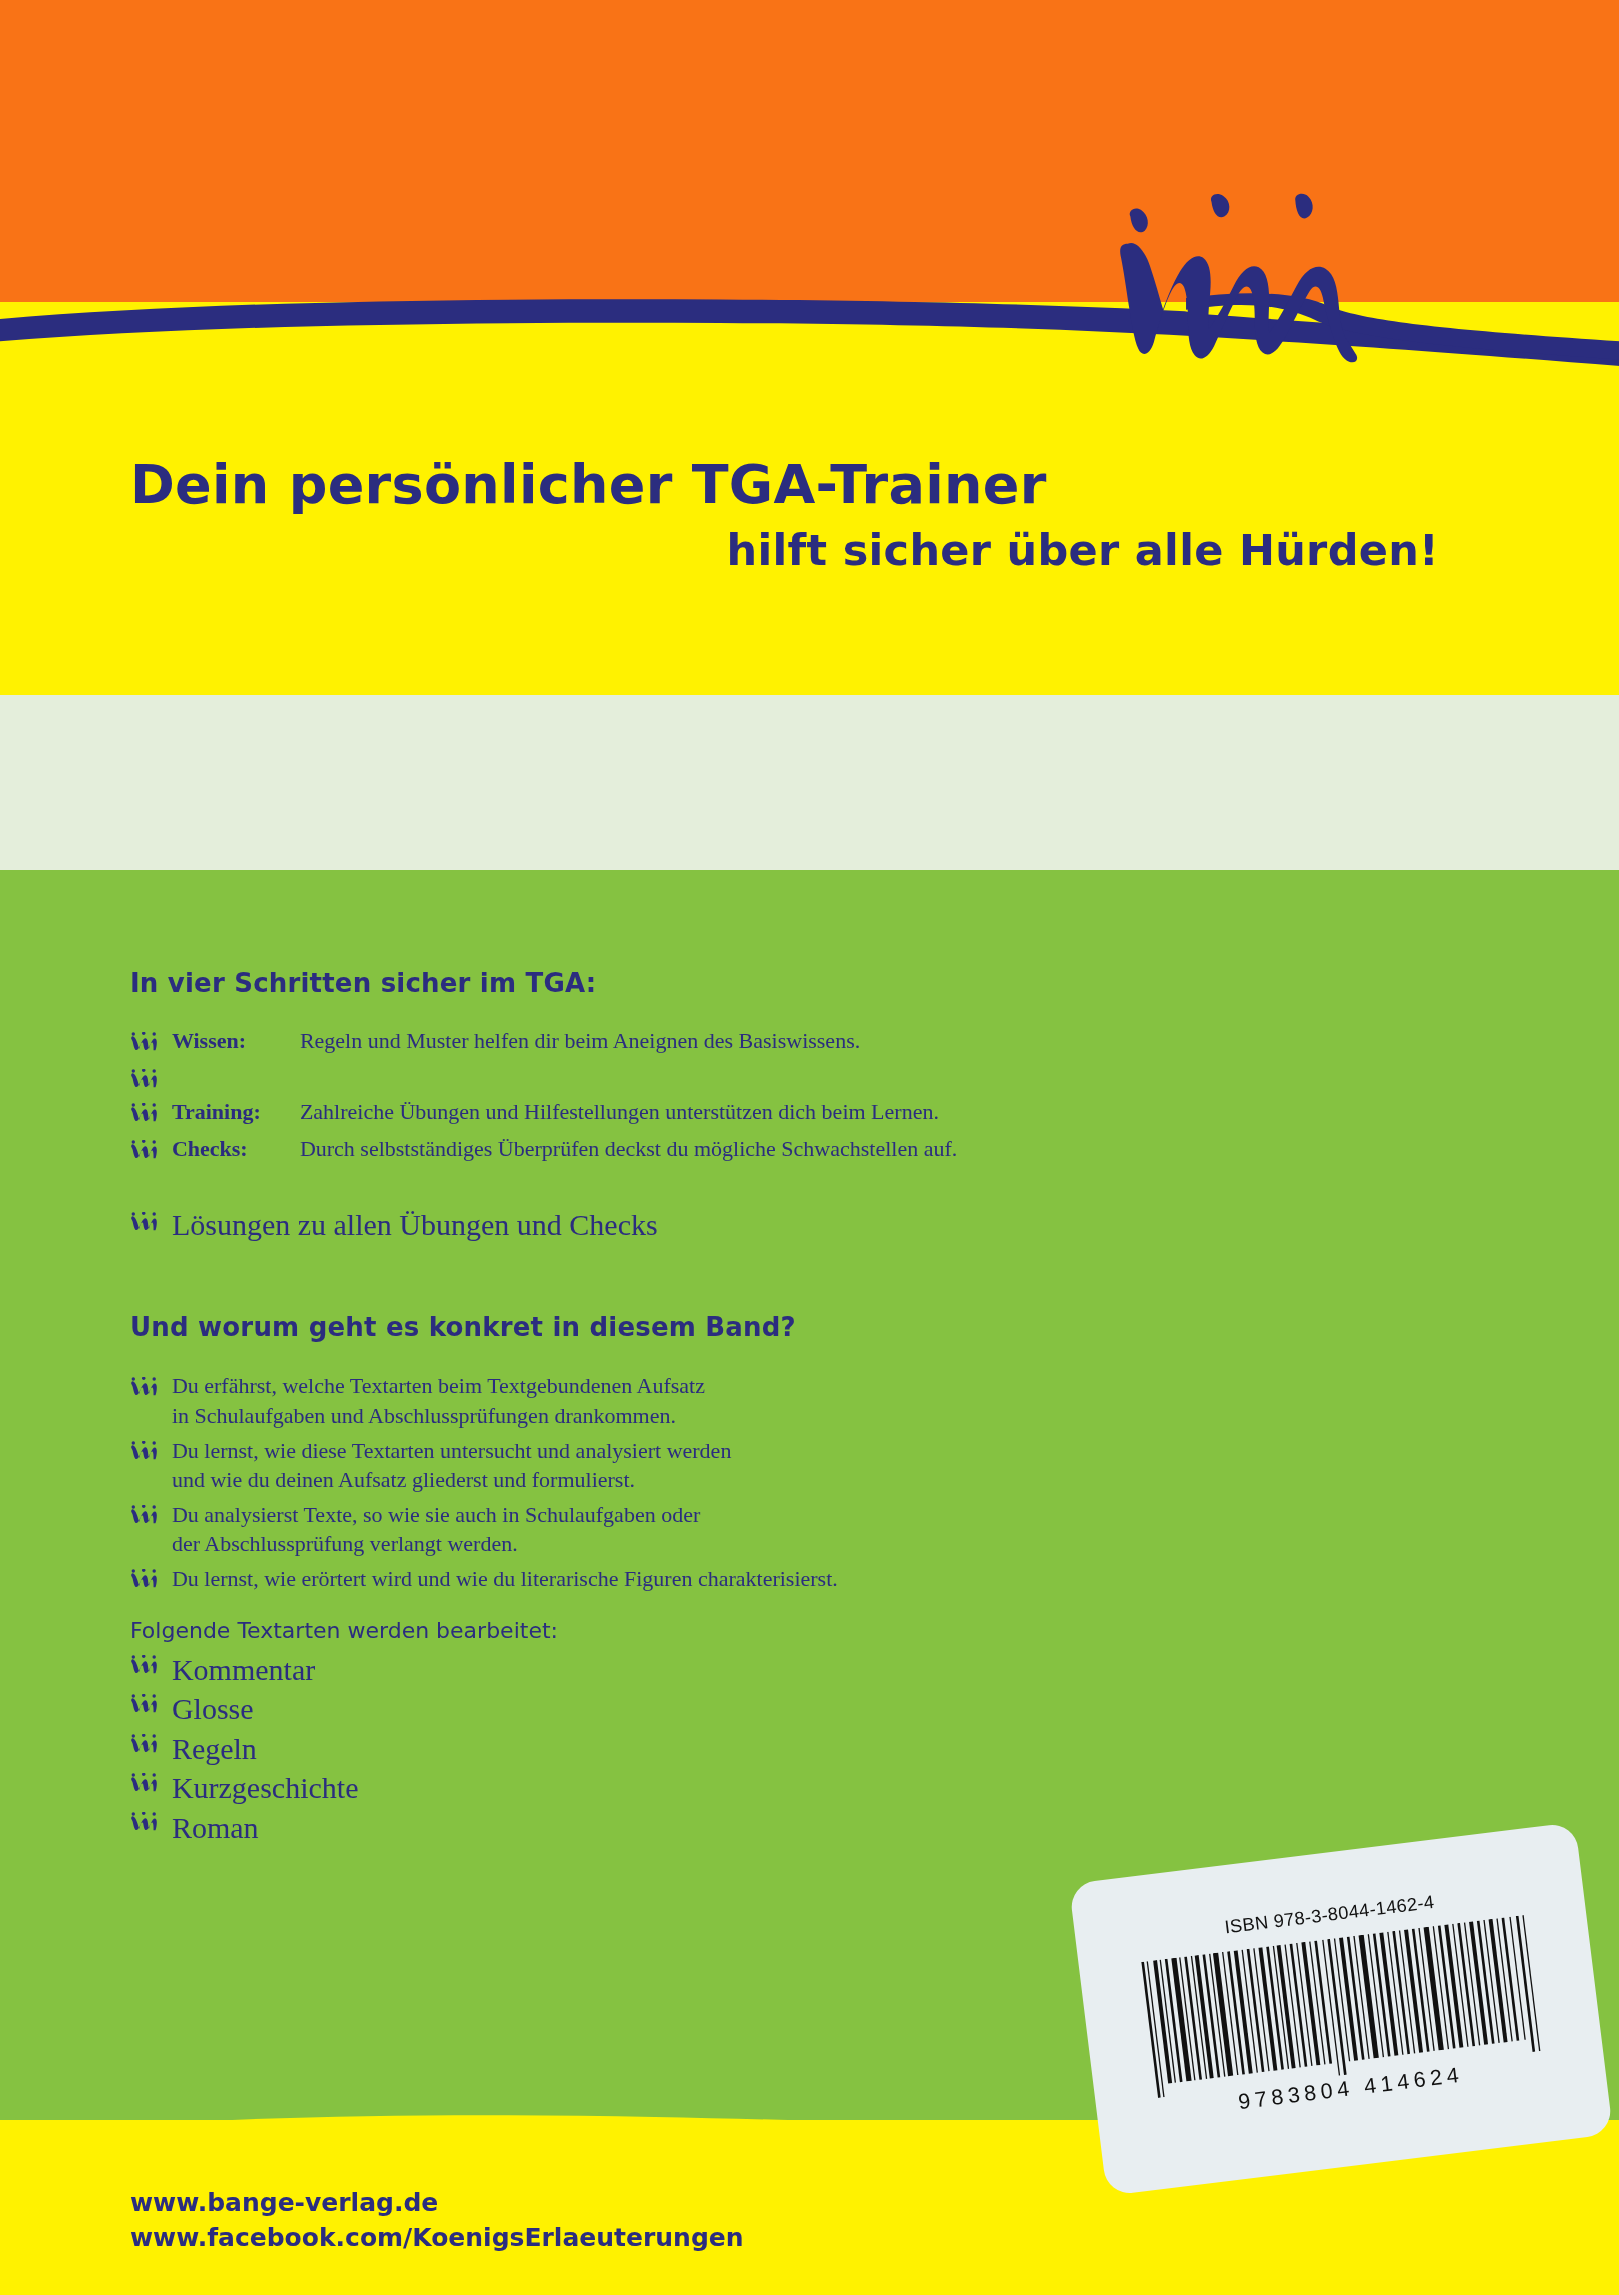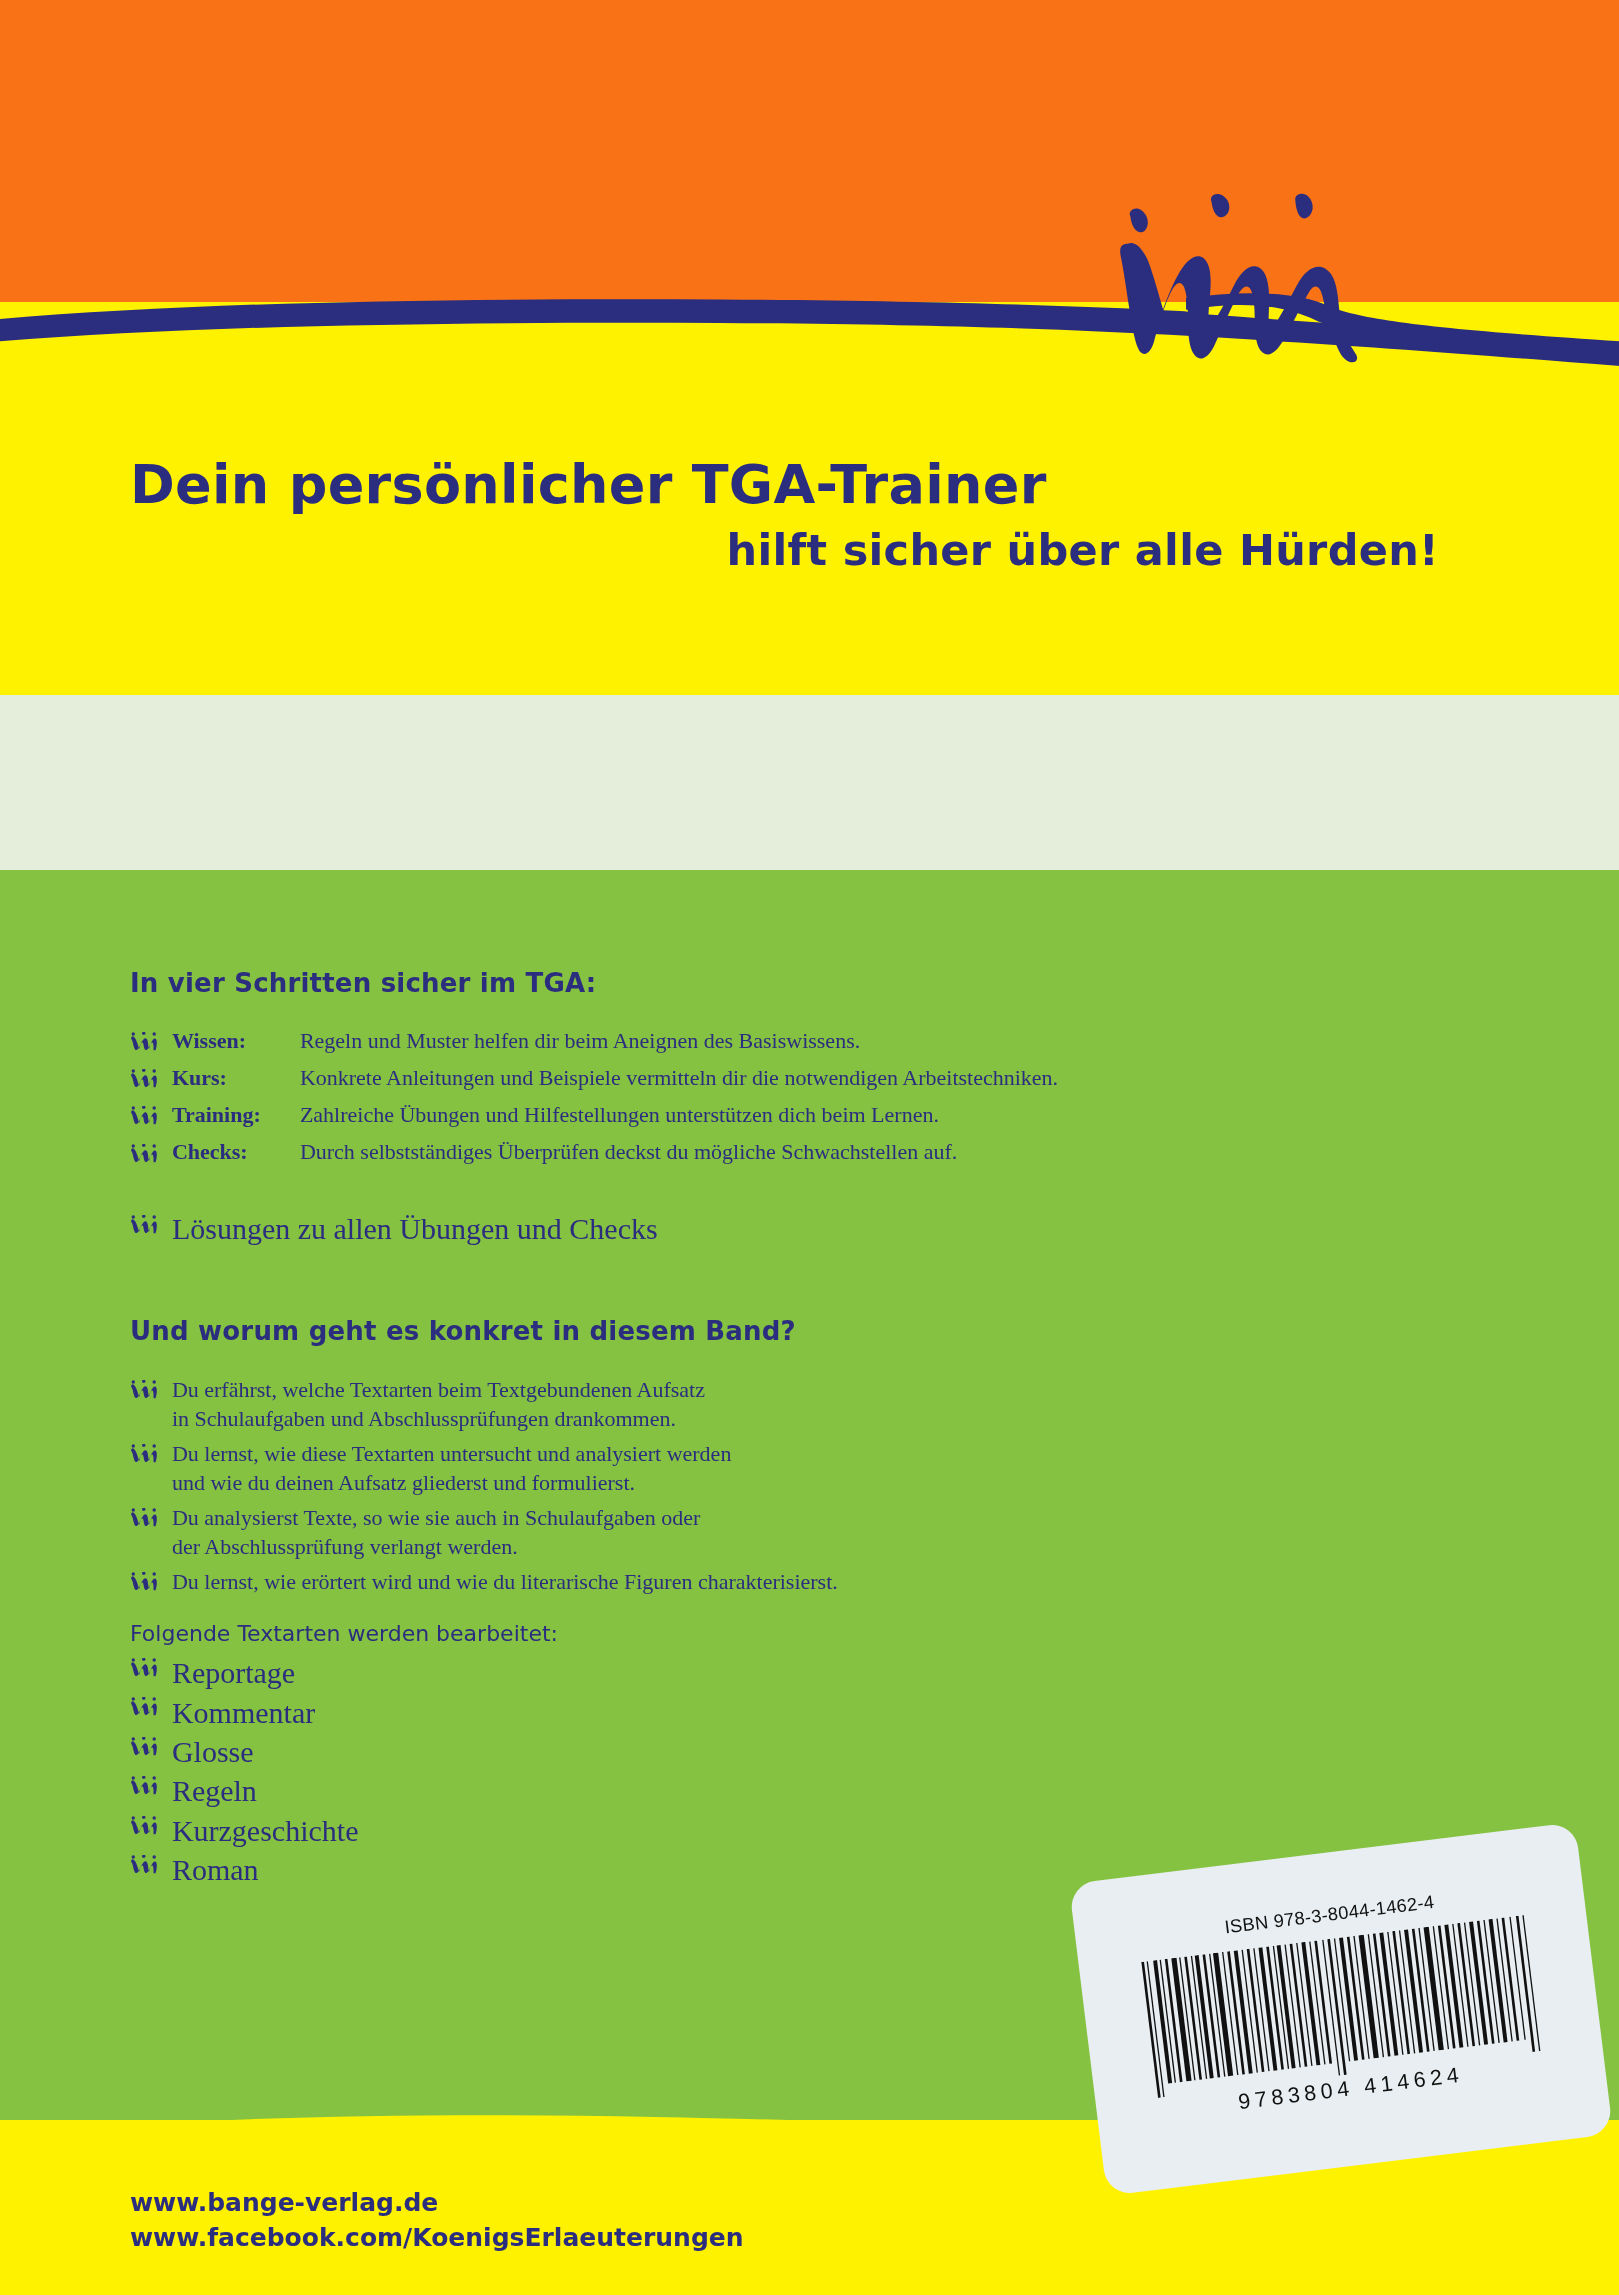--- a/index.html
+++ b/index.html
@@ -311,23 +311,20 @@
       </li>
       <li>
         <svg class="crown-bullet" viewBox="0 0 42 30">
           <g fill="#2b2d7f">
             <path d="M2,8 C4,4 8,8 10,14 C12,19 13,23 14,26 C15,22 17,16 20,12 C23,8 26,9 27,14 C28,19 28,23 29,26 C30,22 32,16 35,12 C38,8 41,10 41,16 C41,21 40,25 39,28 L36,28 C36,23 36,19 35,17 C34,15 32,17 30,21 C28,26 25,29 23,27 C21,25 21,20 20,17 C19,15 17,17 15,21 C13,26 10,29 8,27 C6,25 5,19 4,15 C3,11 1,11 2,8 Z"></path>
             <circle cx="5" cy="3" r="2.6"></circle>
             <circle cx="21" cy="2" r="2.6"></circle>
             <circle cx="37" cy="3" r="2.6"></circle>
           </g>
         </svg>
-        <div class="bullet-body">
-          <span class="bullet-label">Kurs:</span><span class="bullet-text">Konkrete Anleitungen und Beispiele vermitteln dir die notwendigen Arbeitstechniken.</span>
-        </div>
       </li>
       <li>
         <svg class="crown-bullet" viewBox="0 0 42 30">
           <g fill="#2b2d7f">
             <path d="M2,8 C4,4 8,8 10,14 C12,19 13,23 14,26 C15,22 17,16 20,12 C23,8 26,9 27,14 C28,19 28,23 29,26 C30,22 32,16 35,12 C38,8 41,10 41,16 C41,21 40,25 39,28 L36,28 C36,23 36,19 35,17 C34,15 32,17 30,21 C28,26 25,29 23,27 C21,25 21,20 20,17 C19,15 17,17 15,21 C13,26 10,29 8,27 C6,25 5,19 4,15 C3,11 1,11 2,8 Z"></path>
             <circle cx="5" cy="3" r="2.6"></circle>
             <circle cx="21" cy="2" r="2.6"></circle>
             <circle cx="37" cy="3" r="2.6"></circle>
           </g>
         </svg>
@@ -416,31 +413,20 @@
         </svg>
         <div class="multi-line" style="white-space:pre-line">Du lernst, wie erörtert wird und wie du literarische Figuren charakterisierst.</div>
       </li>
     </ul>
 
     <div class="spacer-24"></div>
 
     <div class="textarten-intro">Folgende Textarten werden bearbeitet:</div>
 
     <ul class="bullets tight">
-      <li>
-        <svg class="crown-bullet" viewBox="0 0 42 30">
-          <g fill="#2b2d7f">
-            <path d="M2,8 C4,4 8,8 10,14 C12,19 13,23 14,26 C15,22 17,16 20,12 C23,8 26,9 27,14 C28,19 28,23 29,26 C30,22 32,16 35,12 C38,8 41,10 41,16 C41,21 40,25 39,28 L36,28 C36,23 36,19 35,17 C34,15 32,17 30,21 C28,26 25,29 23,27 C21,25 21,20 20,17 C19,15 17,17 15,21 C13,26 10,29 8,27 C6,25 5,19 4,15 C3,11 1,11 2,8 Z"></path>
-            <circle cx="5" cy="3" r="2.6"></circle>
-            <circle cx="21" cy="2" r="2.6"></circle>
-            <circle cx="37" cy="3" r="2.6"></circle>
-          </g>
-        </svg>
-        <div class="single-line">Reportage</div>
-      </li>
       <li>
         <svg class="crown-bullet" viewBox="0 0 42 30">
           <g fill="#2b2d7f">
             <path d="M2,8 C4,4 8,8 10,14 C12,19 13,23 14,26 C15,22 17,16 20,12 C23,8 26,9 27,14 C28,19 28,23 29,26 C30,22 32,16 35,12 C38,8 41,10 41,16 C41,21 40,25 39,28 L36,28 C36,23 36,19 35,17 C34,15 32,17 30,21 C28,26 25,29 23,27 C21,25 21,20 20,17 C19,15 17,17 15,21 C13,26 10,29 8,27 C6,25 5,19 4,15 C3,11 1,11 2,8 Z"></path>
             <circle cx="5" cy="3" r="2.6"></circle>
             <circle cx="21" cy="2" r="2.6"></circle>
             <circle cx="37" cy="3" r="2.6"></circle>
           </g>
         </svg>
         <div class="single-line">Kommentar</div>

